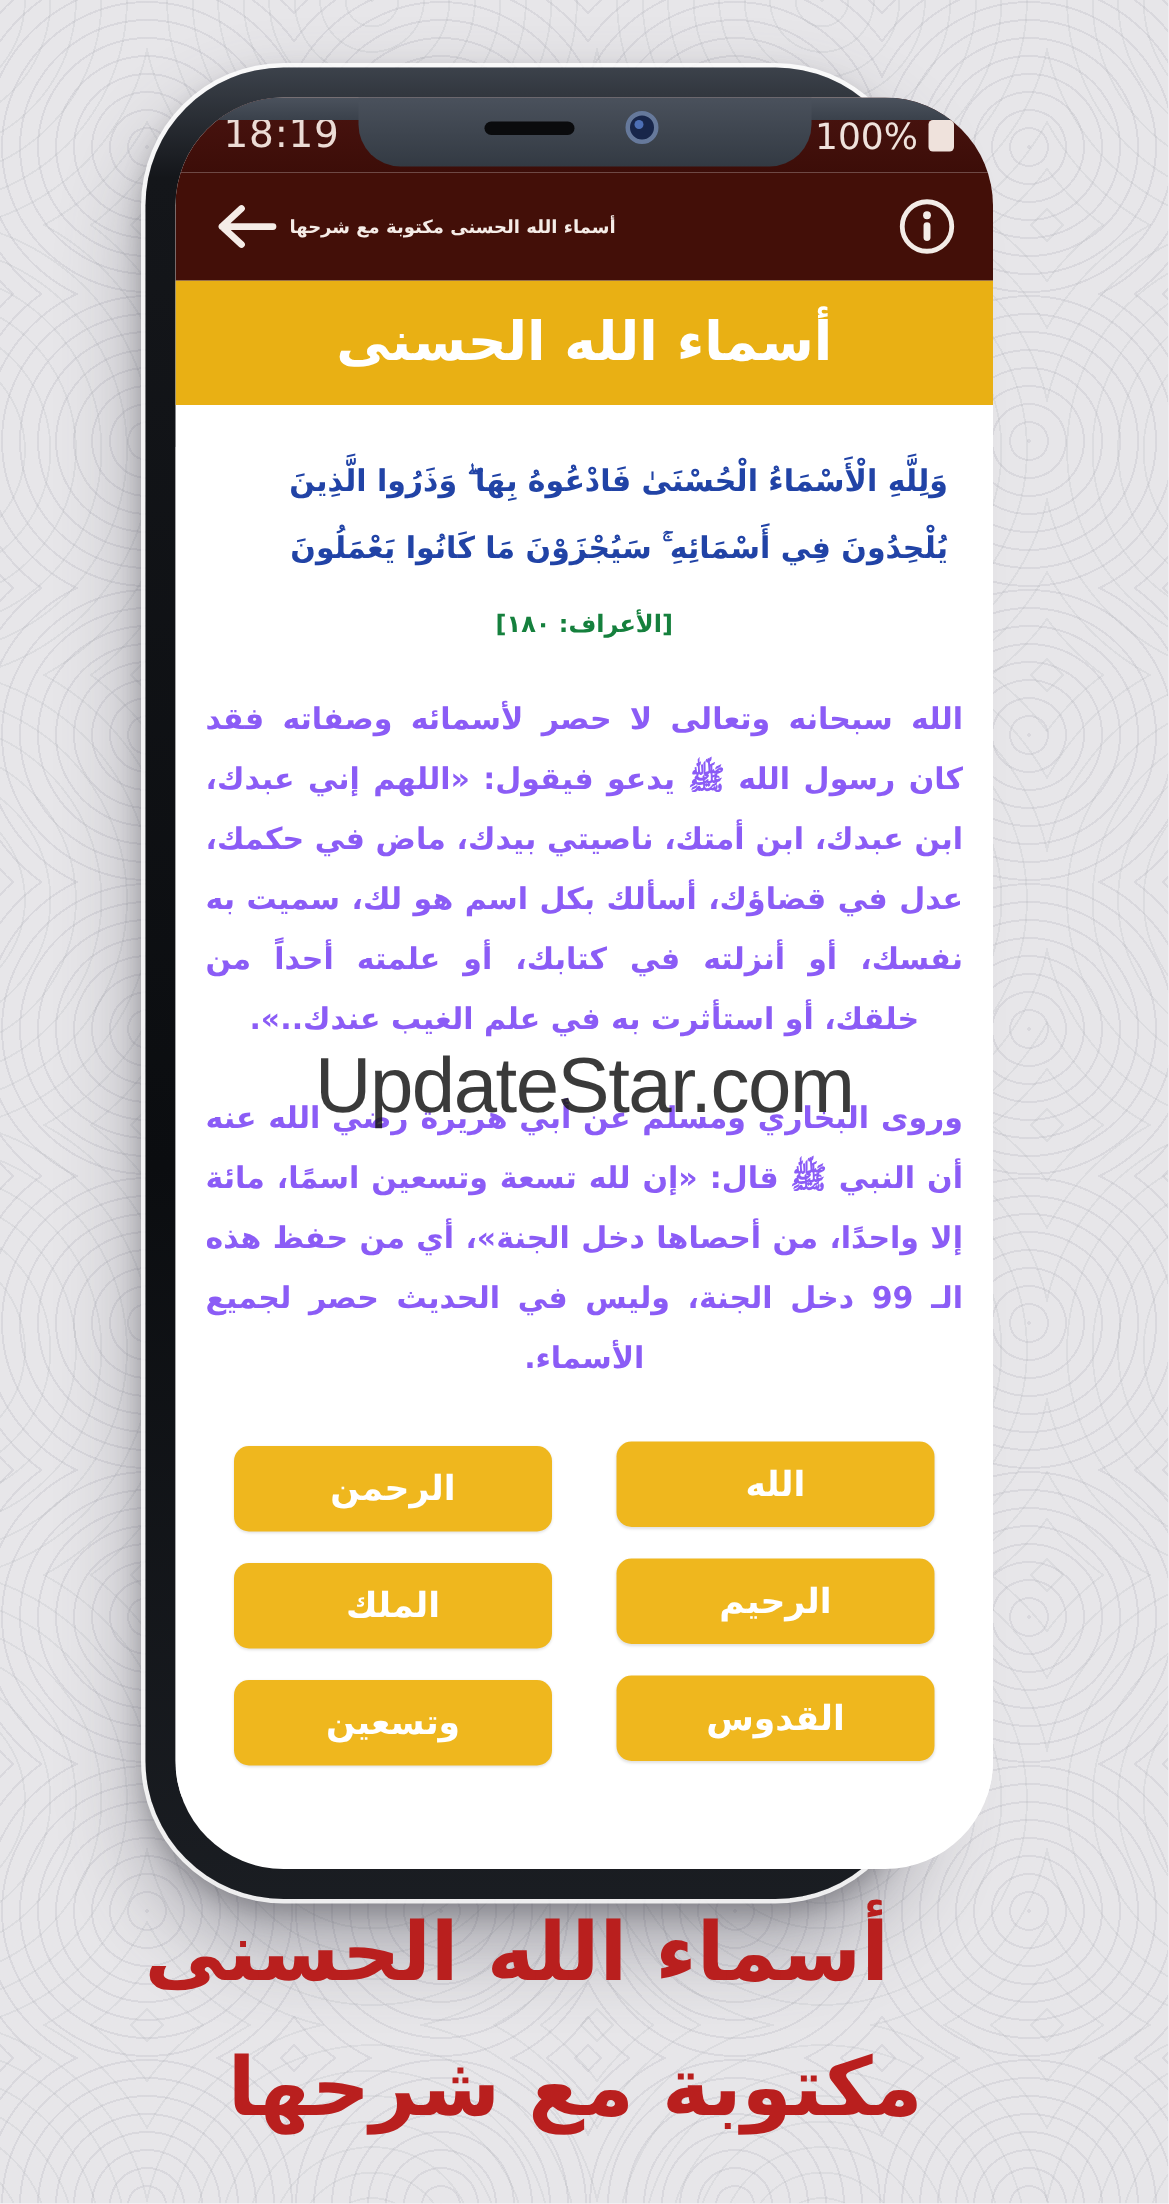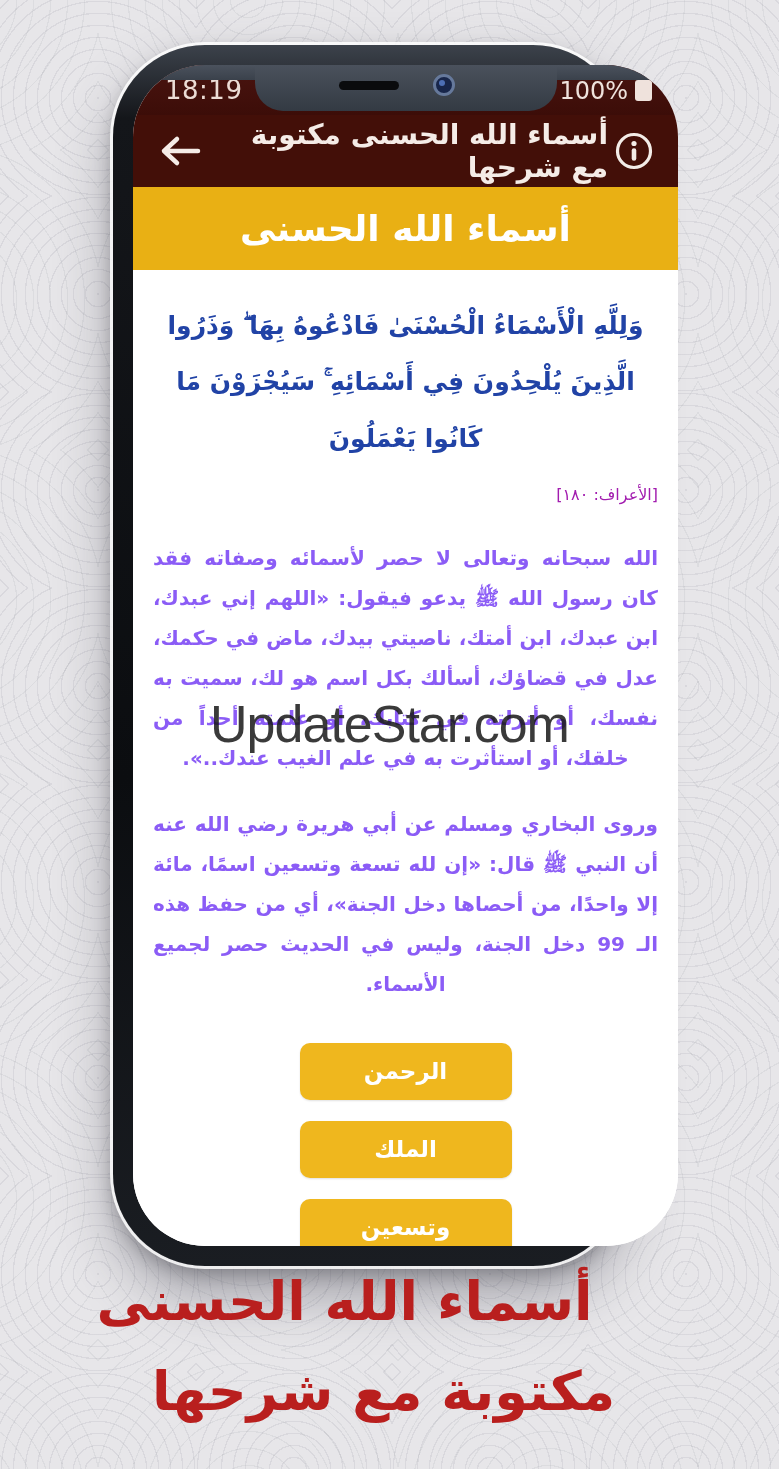--- a/index.html
+++ b/index.html
@@ -13,21 +13,21 @@
     position:absolute; inset:0;
     background-image:
       repeating-radial-gradient(circle at 50% 50%, rgba(125,125,140,0.13) 0 1.3px, rgba(0,0,0,0) 1.3px 12px),
       repeating-radial-gradient(circle at 50% 50%, rgba(125,125,140,0.10) 0 1.2px, rgba(0,0,0,0) 1.2px 17px);
     background-size:196px 196px, 300px 300px;
     background-position:0 0, 98px 150px;
   }
 
   
   .phone {
-    position:absolute; left:113px; top:45px; width:512px; height:1221px;
+    position:absolute; left:97px; top:45px; width:512px; height:1221px;
     border-radius:92px;
     background:linear-gradient(180deg,#3c424b 0%, #14161a 6%, #0b0d10 60%, #1a1d22 100%);
     box-shadow:0 0 0 3px rgba(255,255,255,0.85), 0 28px 55px rgba(70,70,85,0.45), 0 8px 18px rgba(0,0,0,0.28);
   }
   .screen {
     position:absolute; left:20px; top:20px; width:545px; height:1181px;
     border-radius:72px; overflow:hidden; background:#ffffff;
   }
 
   
@@ -44,31 +44,31 @@
     background:linear-gradient(180deg,#4a515c 0%, #333a43 100%); z-index:5;
   }
   .speaker { position:absolute; left:84px; top:16px; width:60px; height:9px; border-radius:5px; background:#0a0b0d; }
   .camera { position:absolute; left:178px; top:9px; width:22px; height:22px; border-radius:50%;
             background:#18264a; border:3px solid #66799b; }
   .camera::after { content:""; position:absolute; left:3px; top:3px; width:6px; height:6px; border-radius:50%; background:#4d6fb5; }
 
   
   .appbar { position:relative; height:72px; background:#430f08; display:flex; align-items:center; padding:0 24px; z-index:2; }
   .back-btn { flex:0 0 auto; cursor:pointer; display:flex; align-items:center; }
-  .appbar-title { flex:1 1 auto; text-align:right; color:#f5ece7; font-size:28px; font-weight:700; padding:0 6px; direction:rtl; }
+  .appbar-title { flex:1 1 auto; text-align:left; color:#f5ece7; font-size:12px; font-weight:700; padding:0 6px; direction:rtl; }
   .info-btn { flex:0 0 auto; cursor:pointer; display:flex; align-items:center; }
 
   
   .banner { height:83px; background:#e9b014; display:flex; align-items:center; justify-content:center; }
   .banner-title { color:#ffffff; font-size:36px; font-weight:700; direction:rtl; }
 
   
   .content { padding:0 20px; direction:rtl; background:#fff; }
-  .verse { margin:28px 10px 0; color:#2143a6; font-size:25px; font-weight:700; line-height:2.25; text-align:center; }
-  .verse-ref { margin-top:18px; color:#a21caf; font-size:16px; font-weight:400; }
+  .verse { margin:28px 10px 0; color:#2143a6; font-size:20px; font-weight:700; line-height:2.25; }
+  .verse-ref { margin-top:18px; color:#15803d; font-size:16px; font-weight:700; text-align:center; }
   .para { margin-top:34px; color:#8b5cf6; font-size:20px; font-weight:700; line-height:2.0;
           text-align:justify; text-align-last:center; }
   .para.second { margin-top:26px; }
 
   
   .names-grid { display:flex; flex-direction:row; justify-content:center; gap:43px; padding:0 19px; margin-top:36px; }
   .names-col { display:flex; flex-direction:column; width:212px; }
   .names-col.col-left { margin-top:3px; }
   .name-btn {
     height:57px; margin-bottom:21px; border:none; border-radius:10px; background:#efb71e;
@@ -149,20 +149,26 @@
         <div class="banner-title">أسماء الله الحسنى</div>
       </div>
 
       <div class="content">
         <div class="verse">وَلِلَّهِ الْأَسْمَاءُ الْحُسْنَىٰ فَادْعُوهُ بِهَا ۖ وَذَرُوا الَّذِينَ يُلْحِدُونَ فِي أَسْمَائِهِ ۚ سَيُجْزَوْنَ مَا كَانُوا يَعْمَلُونَ</div>
         <div class="verse-ref">[الأعراف: ١٨٠]</div>
         <div class="para">الله سبحانه وتعالى لا حصر لأسمائه وصفاته فقد كان رسول الله ﷺ يدعو فيقول: «اللهم إني عبدك، ابن عبدك، ابن أمتك، ناصيتي بيدك، ماض في حكمك، عدل في قضاؤك، أسألك بكل اسم هو لك، سميت به نفسك، أو أنزلته في كتابك، أو علمته أحداً من خلقك، أو استأثرت به في علم الغيب عندك..».</div>
         <div class="para second">وروى البخاري ومسلم عن أبي هريرة رضي الله عنه أن النبي ﷺ قال: «إن لله تسعة وتسعين اسمًا، مائة إلا واحدًا، من أحصاها دخل الجنة»، أي من حفظ هذه الـ 99 دخل الجنة، وليس في الحديث حصر لجميع الأسماء.</div>
 
         <div class="names-grid" style="direction:rtl;">
+          <div class="names-col col-right">
+            <button class="name-btn">الله</button>
+            <button class="name-btn">الرحيم</button>
+            <button class="name-btn">القدوس</button>
+
+          </div>
           <div class="names-col col-left">
             <button class="name-btn">الرحمن</button>
             <button class="name-btn">الملك</button>
             <button class="name-btn">وتسعين</button>
 
           </div>
         </div>
       </div>
 
     </div>

